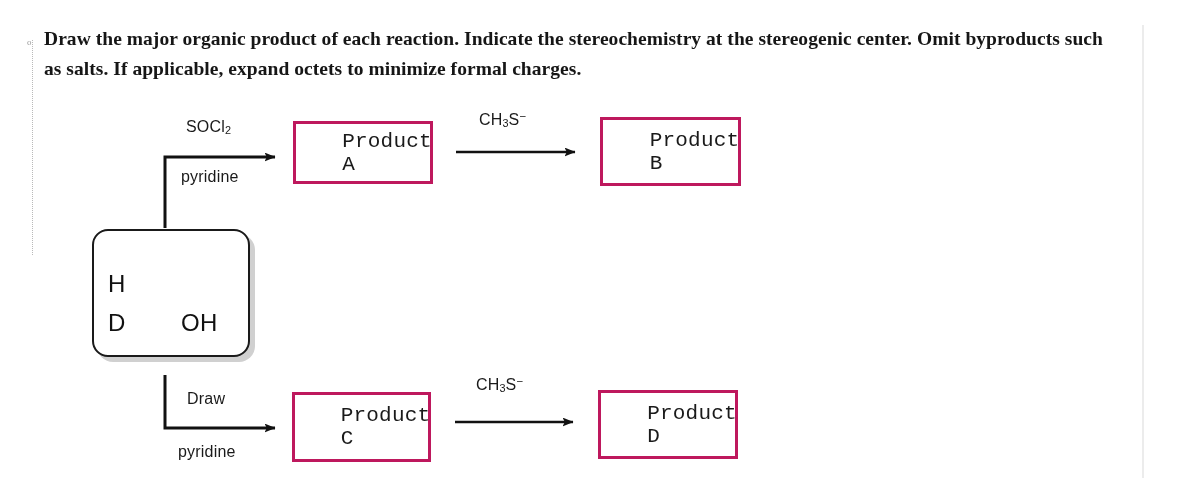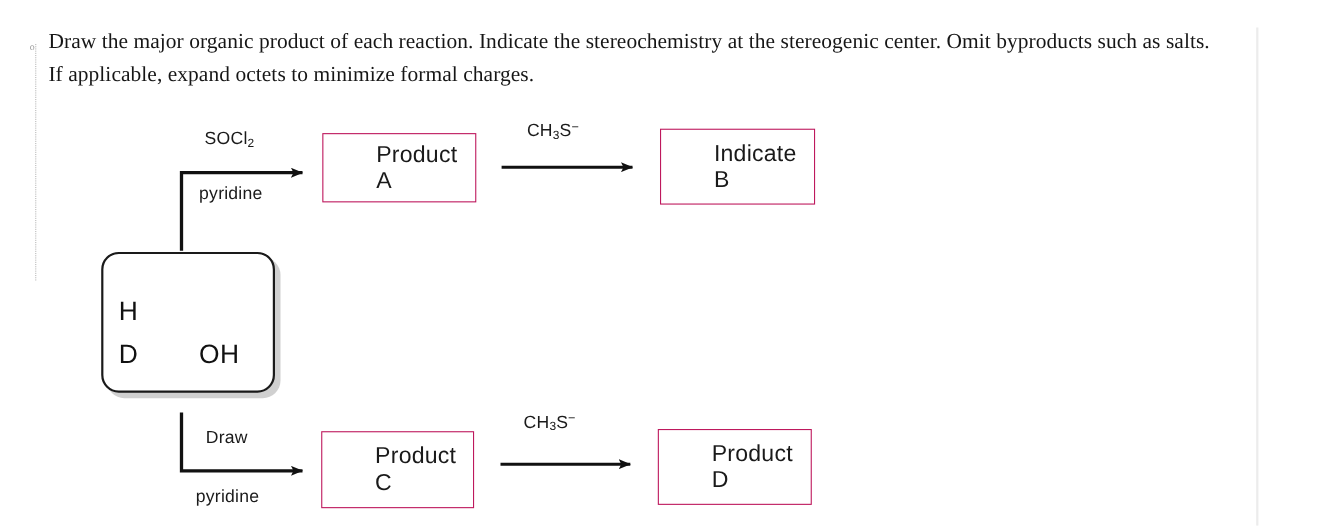--- a/index.html
+++ b/index.html
@@ -47,41 +47,42 @@
   #instructions {
     position: absolute;
     left: 44px;
     top: 24px;
     width: 1068px;
     font-family: "Liberation Serif", serif;
     font-size: 19.5px;
     line-height: 30px;
     color: #161616;
     letter-spacing: 0.05px;
+    font-weight: bold;
   }
 
   
   #scheme {
     position: absolute;
     left: 0;
     top: 0;
     width: 1198px;
     height: 478px;
   }
 
   
   .product-box {
     position: absolute;
     box-sizing: border-box;
-    border: 1px solid #be185d;
+    border: 3px solid #be185d;
     background: #ffffff;
     display: flex;
     align-items: center;
     justify-content: center;
-    font-family: Liberation Sans, sans-serif;
+    font-family: Liberation Mono, monospace;
     font-size: 21px;
     color: #1a1a1a;
     letter-spacing: 0.2px;
     padding-left: 48px;
   }
   #box-product-a { left: 293px; top: 121px; width: 140px; height: 63px; }
   #box-product-b { left: 600px; top: 117px; width: 141px; height: 69px; }
   #box-product-c { left: 292px; top: 392px; width: 139px; height: 70px; }
   #box-product-d { left: 598px; top: 390px; width: 140px; height: 69px; }
 
@@ -216,17 +217,17 @@
 
   <div class="reagent-label" id="label-ch3s-top">
     <span>CH</span><sub>3</sub><span>S</span><sup>−</sup>
   </div>
 
   <div class="reagent-label" id="label-ch3s-bottom">
     <span>CH</span><sub>3</sub><span>S</span><sup>−</sup>
   </div>
 
   <div class="product-box" id="box-product-a">Product A</div>
-  <div class="product-box" id="box-product-b">Indicate B</div>
+  <div class="product-box" id="box-product-b">Product B</div>
   <div class="product-box" id="box-product-c">Product C</div>
   <div class="product-box" id="box-product-d">Product D</div>
 
 </div>
 
 </body></html>

